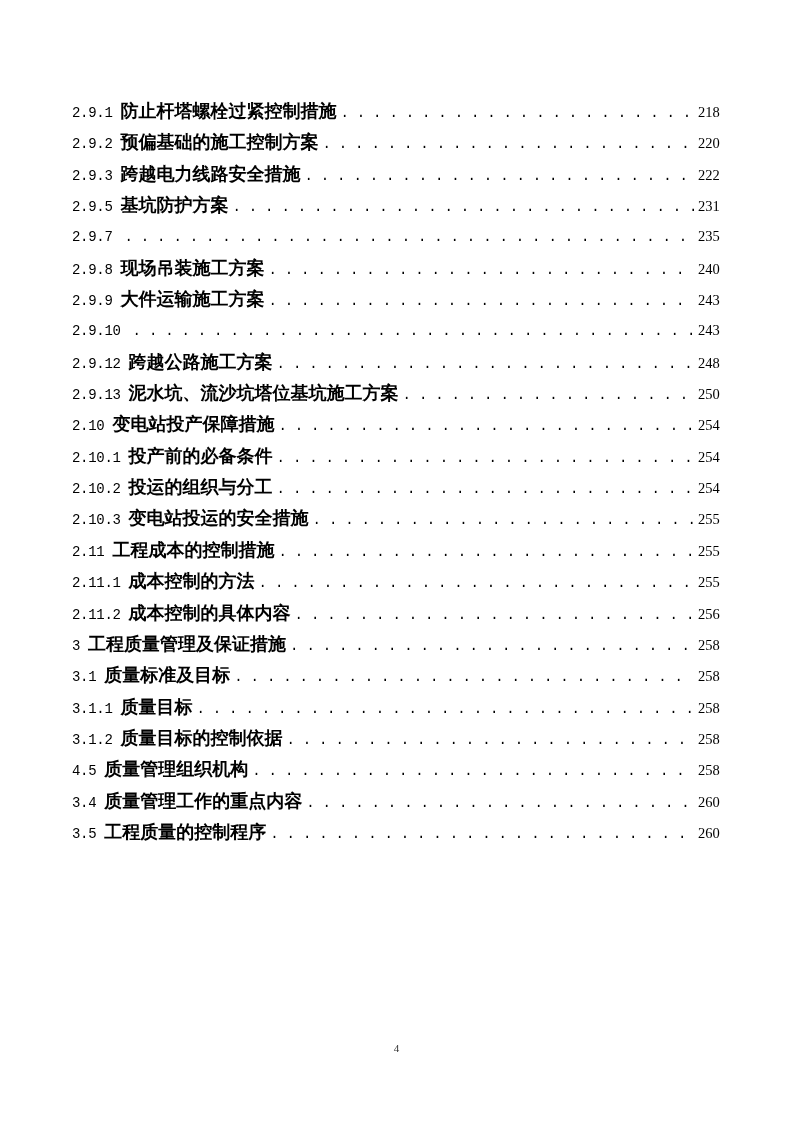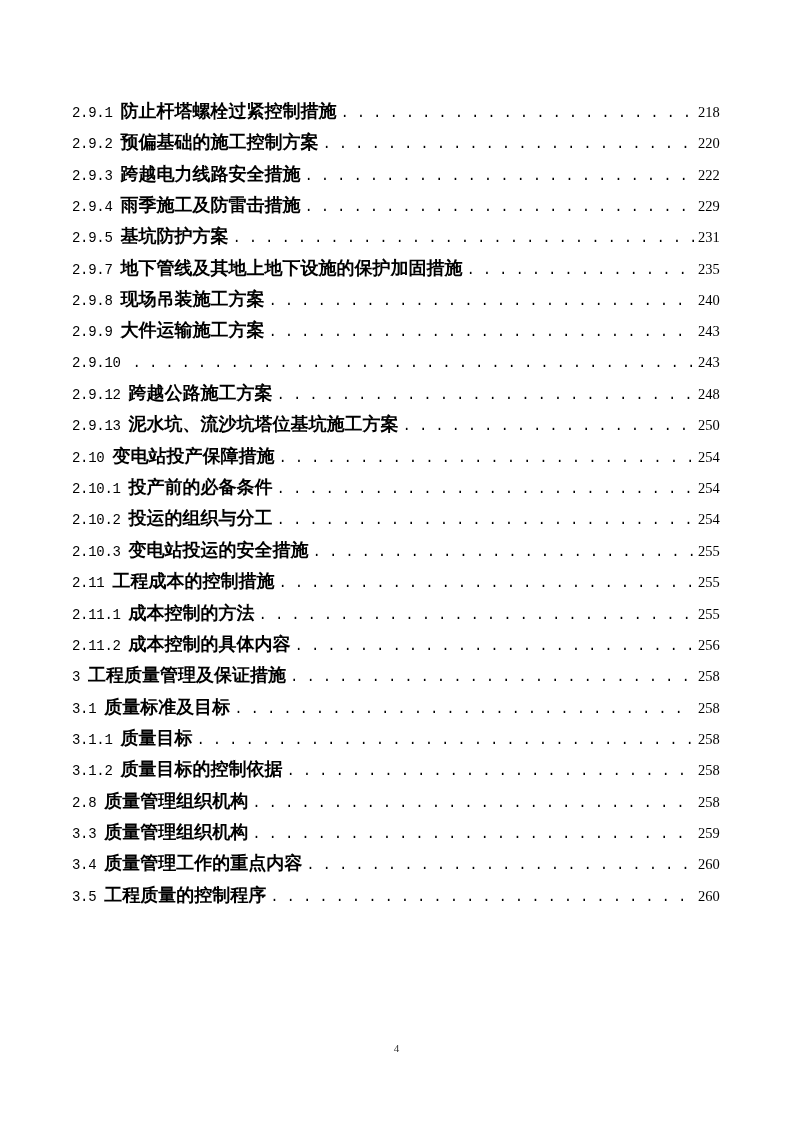--- a/index.html
+++ b/index.html
@@ -90,34 +90,27 @@
       <span class="toc-leader"></span>
       <span class="toc-page">220</span>
     </div>
   <div class="toc-row">
       <span class="toc-num">2.9.3</span>
       <span class="toc-title">跨越电力线路安全措施</span>
       <span class="toc-leader"></span>
       <span class="toc-page">222</span>
     </div>
   <div class="toc-row">
-      <span class="toc-num">2.9.4</span>
-      <span class="toc-title">雨季施工及防雷击措施</span>
-      <span class="toc-leader"></span>
-      <span class="toc-page">229</span>
-    </div>
-  <div class="toc-row">
       <span class="toc-num">2.9.5</span>
       <span class="toc-title">基坑防护方案</span>
       <span class="toc-leader"></span>
       <span class="toc-page">231</span>
     </div>
   <div class="toc-row">
       <span class="toc-num">2.9.7</span>
-      <span class="toc-title">地下管线及其地上地下设施的保护加固措施</span>
       <span class="toc-leader"></span>
       <span class="toc-page">235</span>
     </div>
   <div class="toc-row">
       <span class="toc-num">2.9.8</span>
       <span class="toc-title">现场吊装施工方案</span>
       <span class="toc-leader"></span>
       <span class="toc-page">240</span>
     </div>
   <div class="toc-row">
@@ -203,30 +196,24 @@
       <span class="toc-leader"></span>
       <span class="toc-page">258</span>
     </div>
   <div class="toc-row">
       <span class="toc-num">3.1.2</span>
       <span class="toc-title">质量目标的控制依据</span>
       <span class="toc-leader"></span>
       <span class="toc-page">258</span>
     </div>
   <div class="toc-row">
-      <span class="toc-num">2.8</span>
+      <span class="toc-num">4.5</span>
       <span class="toc-title">质量管理组织机构</span>
       <span class="toc-leader"></span>
       <span class="toc-page">258</span>
-    </div>
-  <div class="toc-row">
-      <span class="toc-num">3.3</span>
-      <span class="toc-title">质量管理组织机构</span>
-      <span class="toc-leader"></span>
-      <span class="toc-page">259</span>
     </div>
   <div class="toc-row">
       <span class="toc-num">3.4</span>
       <span class="toc-title">质量管理工作的重点内容</span>
       <span class="toc-leader"></span>
       <span class="toc-page">260</span>
     </div>
   <div class="toc-row">
       <span class="toc-num">3.5</span>
       <span class="toc-title">工程质量的控制程序</span>

